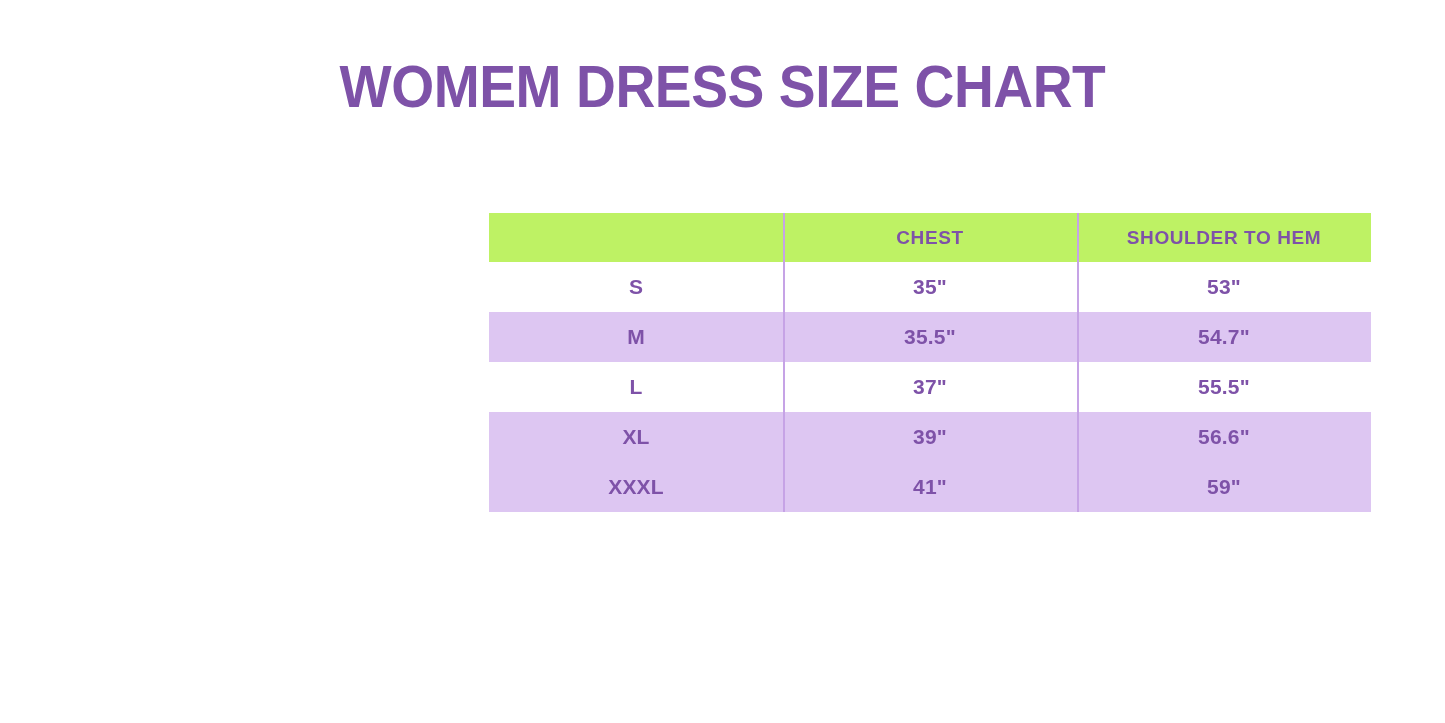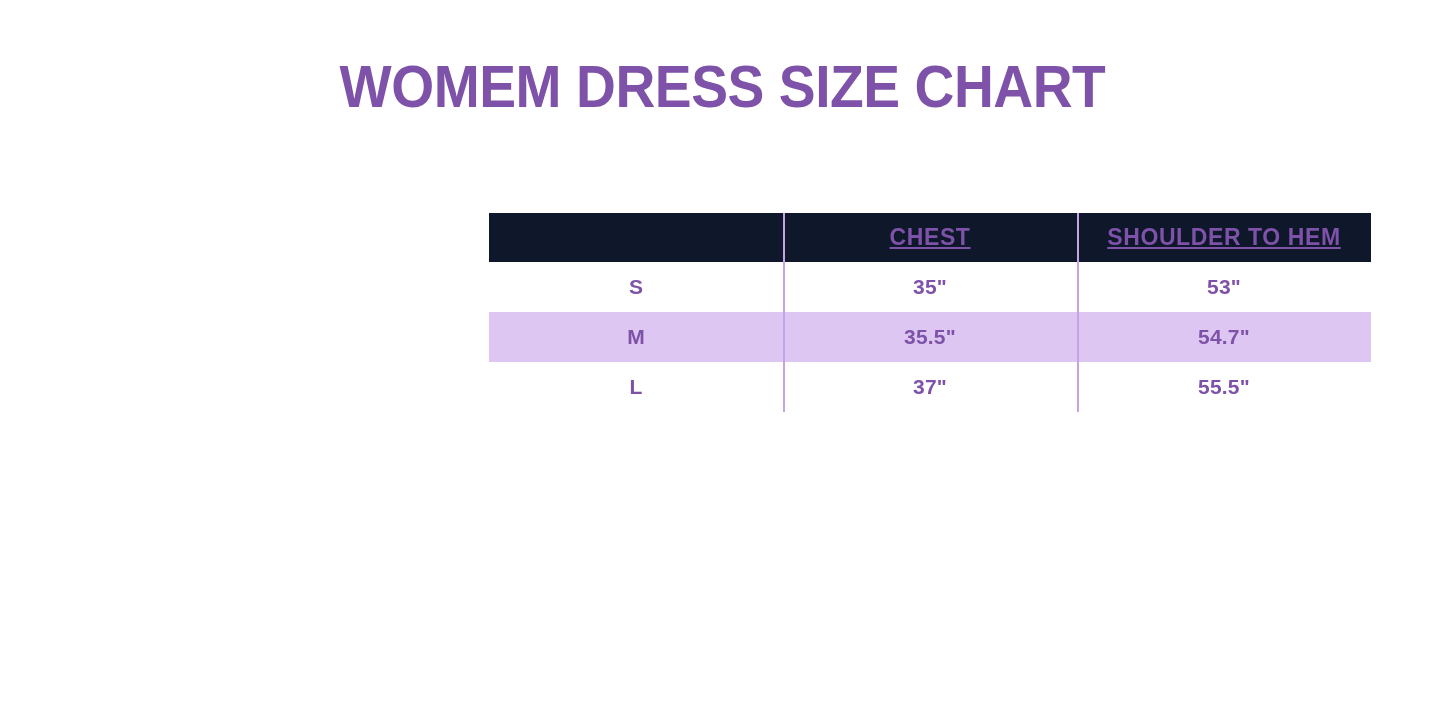--- a/index.html
+++ b/index.html
@@ -70,25 +70,24 @@
     color: #7e52a8;
     font-weight: bold;
     font-size: 21px;
     letter-spacing: 0.2px;
     border: none;
     font-family: "Liberation Sans", sans-serif;
   }
 
   
   table.size-table thead tr th {
-    background: #0f172a;
+    background: #bef264;
     height: 49px;
-    font-size: 23px;
+    font-size: 19px;
     letter-spacing: 0.6px;
-    text-decoration: underline;
   }
 
   
   table.size-table tbody tr.shaded td {
     background: #ddc6f2;
   }
   table.size-table tbody tr.plain td {
     background: #ffffff;
   }
 
@@ -164,20 +163,42 @@
             <span class="cell-inner">L</span>
           </td>
           <td class="sep-left">
             <span class="cell-inner">37"</span>
           </td>
           <td class="sep-left">
             <span class="cell-inner">55.5"</span>
           </td>
         </tr>
 
-
-
+        <tr class="shaded">
+          <td>
+            <span class="cell-inner">XL</span>
+          </td>
+          <td class="sep-left">
+            <span class="cell-inner">39"</span>
+          </td>
+          <td class="sep-left">
+            <span class="cell-inner">56.6"</span>
+          </td>
+        </tr>
+
+
+        <tr class="shaded">
+          <td>
+            <span class="cell-inner">XXXL</span>
+          </td>
+          <td class="sep-left">
+            <span class="cell-inner">41"</span>
+          </td>
+          <td class="sep-left">
+            <span class="cell-inner">59"</span>
+          </td>
+        </tr>
 
       </tbody>
     </table>
   </div>
 
 </div>
 
 </body></html>

